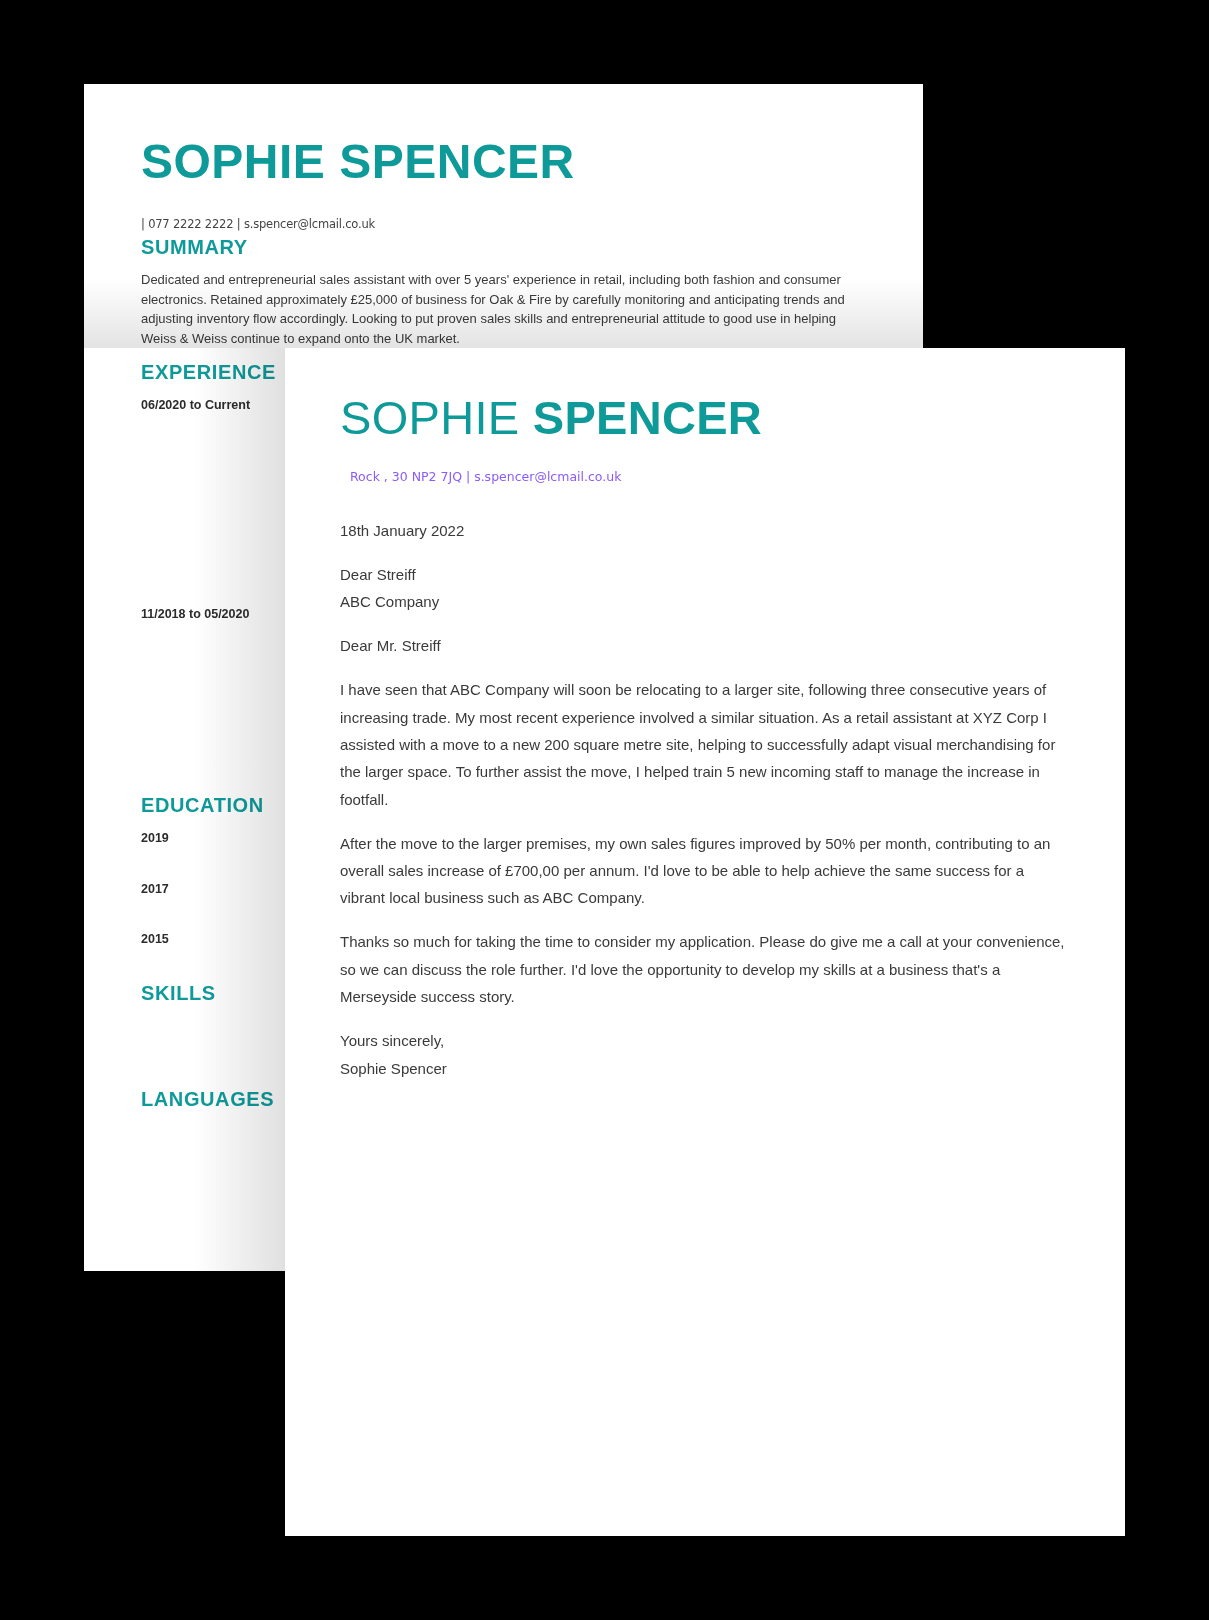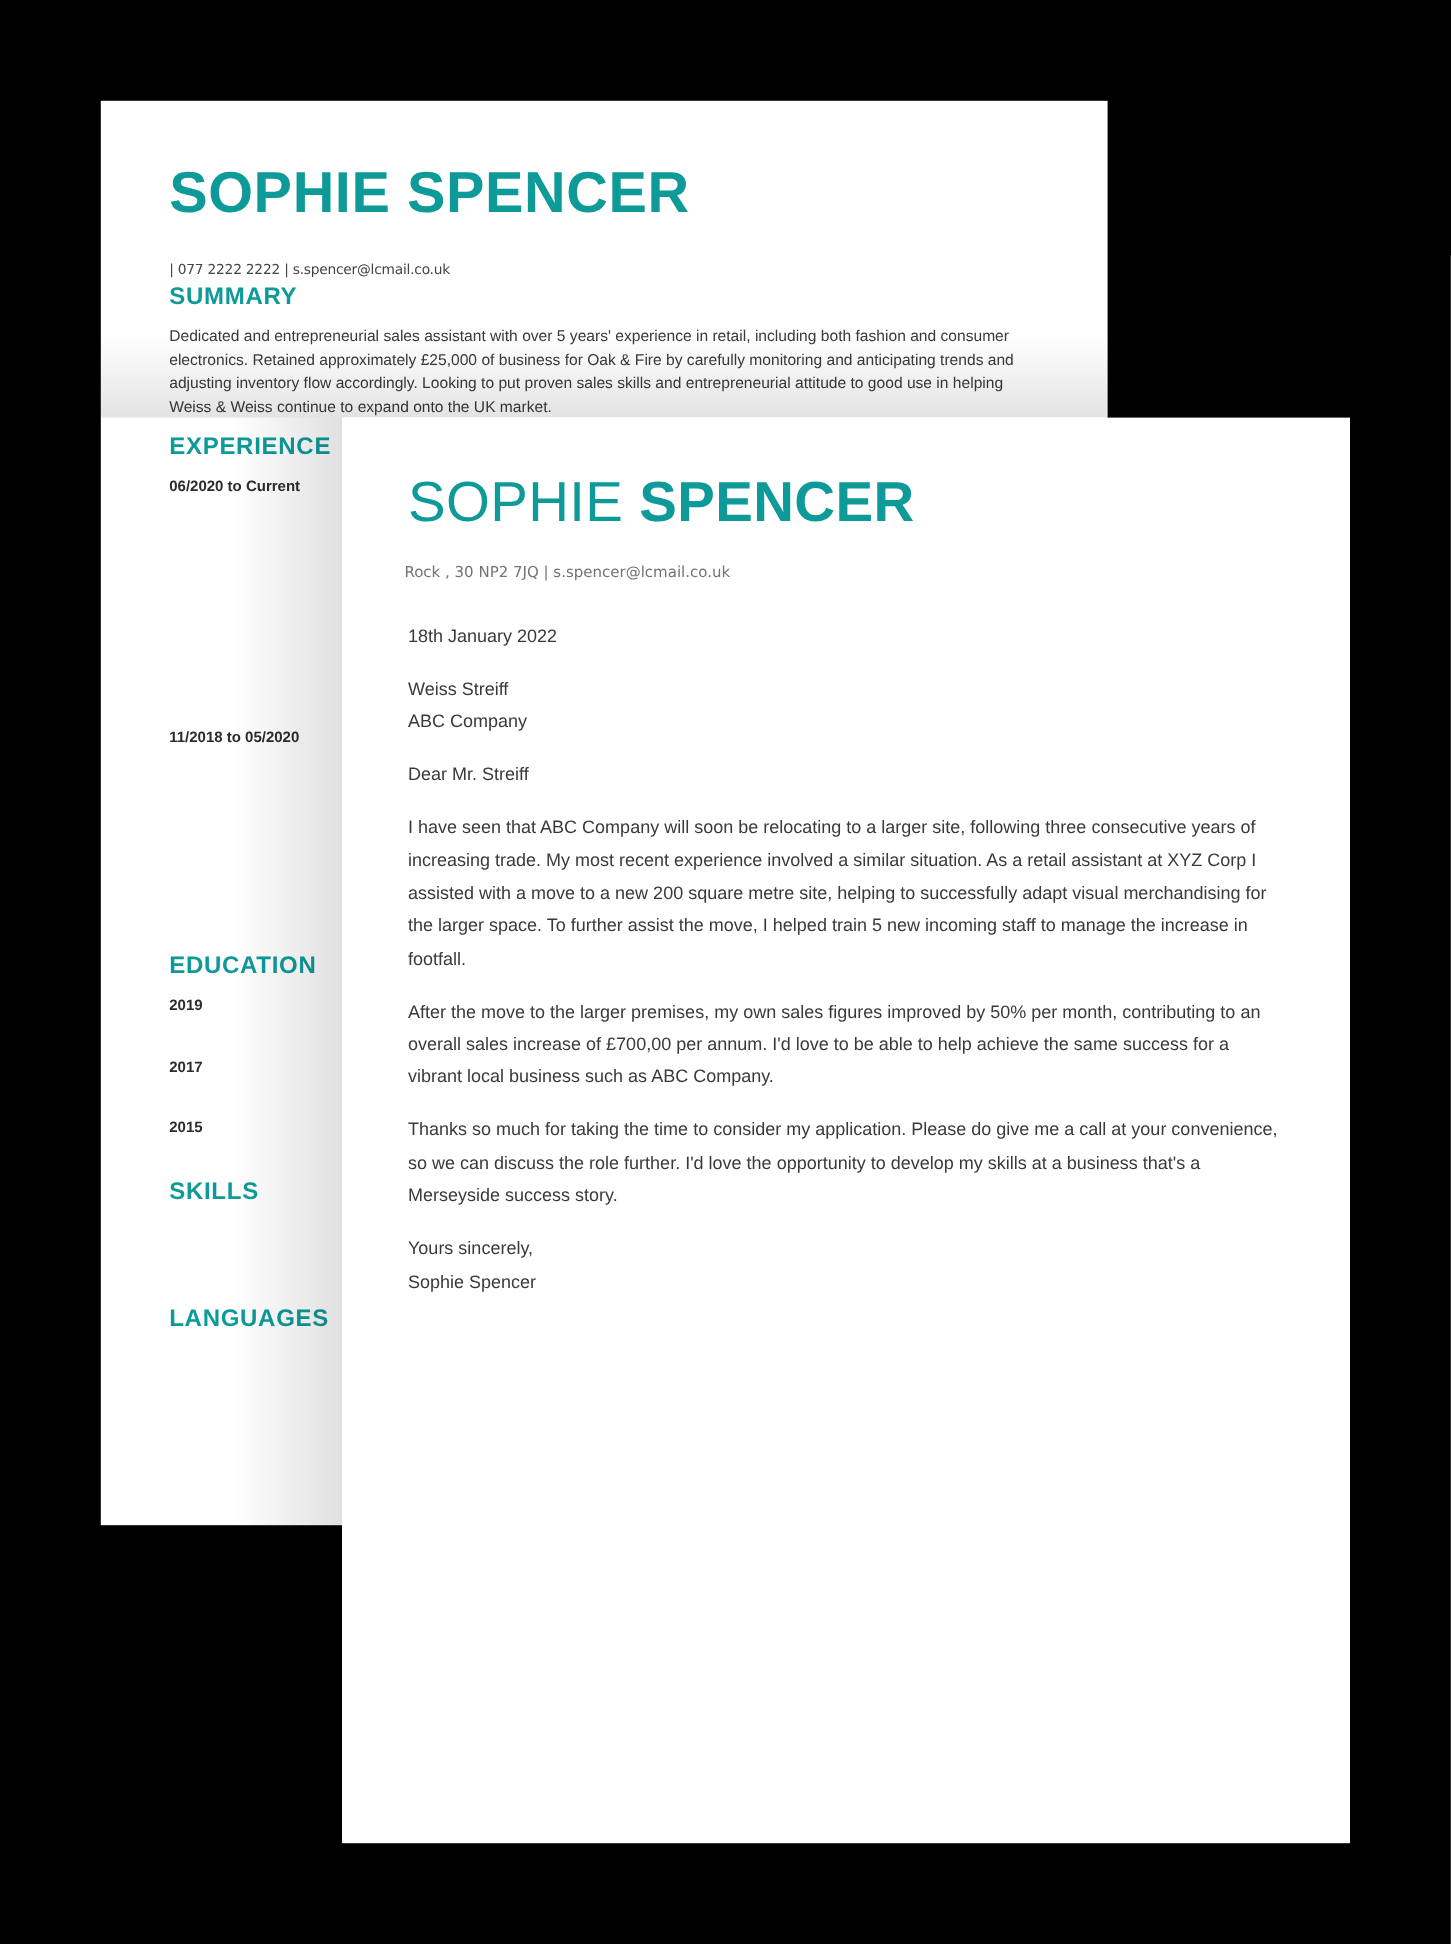--- a/index.html
+++ b/index.html
@@ -52,22 +52,22 @@
     #letter-page { left: 285px; top: 348px; width: 840px; height: 1188px; }
     .letter-name {
       position: absolute; left: 55px; top: 46px; margin: 0;
       font-family: "Liberation Sans", sans-serif;
       font-size: 47px; color: #0f9a9a; line-height: 1; letter-spacing: 0.3px;
       white-space: nowrap;
     }
     .letter-name .first { font-weight: normal; }
     .letter-name .last { font-weight: bold; text-align: center; }
     .letter-contact {
-      position: absolute; left: 52px; top: 121px;
-      font-size: 12.5px; color: #737373;
+      position: absolute; left: 65px; top: 121px;
+      font-size: 12.5px; color: #8b5cf6;
     }
     .letter-body {
       position: absolute; left: 55px; top: 169px; width: 730px;
       font-family: "Liberation Sans", sans-serif;
       font-size: 15px; line-height: 27.4px; color: #3a3a3a;
     }
     .letter-body p { margin: 0 0 16.5px 0; }
     .letter-body .addr-line { display: block; }
   </style>
 </head>
@@ -96,21 +96,21 @@
   <div class="cv-shadow-side"></div>
 </div>
 
 <div class="page" id="letter-page">
   <h1 class="letter-name"><span class="first">SOPHIE</span> <span class="last">SPENCER</span></h1>
   <div class="letter-contact">Rock , 30 NP2 7JQ | s.spencer@lcmail.co.uk</div>
 
   <div class="letter-body">
     <p>18th January 2022</p>
     <p>
-      <span class="addr-line">Weiss Streiff</span>
+      <span class="addr-line">Dear Streiff</span>
       <span class="addr-line">ABC Company</span>
     </p>
     <p>Dear Mr. Streiff</p>
     <p>I have seen that ABC Company will soon be relocating to a larger site, following three consecutive years of increasing trade. My most recent experience involved a similar situation. As a retail assistant at XYZ Corp I assisted with a move to a new 200 square metre site, helping to successfully adapt visual merchandising for the larger space. To further assist the move, I helped train 5 new incoming staff to manage the increase in footfall.</p>
     <p>After the move to the larger premises, my own sales figures improved by 50% per month, contributing to an overall sales increase of £700,00 per annum. I'd love to be able to help achieve the same success for a vibrant local business such as ABC Company.</p>
     <p>Thanks so much for taking the time to consider my application. Please do give me a call at your convenience, so we can discuss the role further. I'd love the opportunity to develop my skills at a business that's a Merseyside success story.</p>
     <p>
       <span class="addr-line">Yours sincerely,</span>
       <span class="addr-line">Sophie Spencer</span>
     </p>

